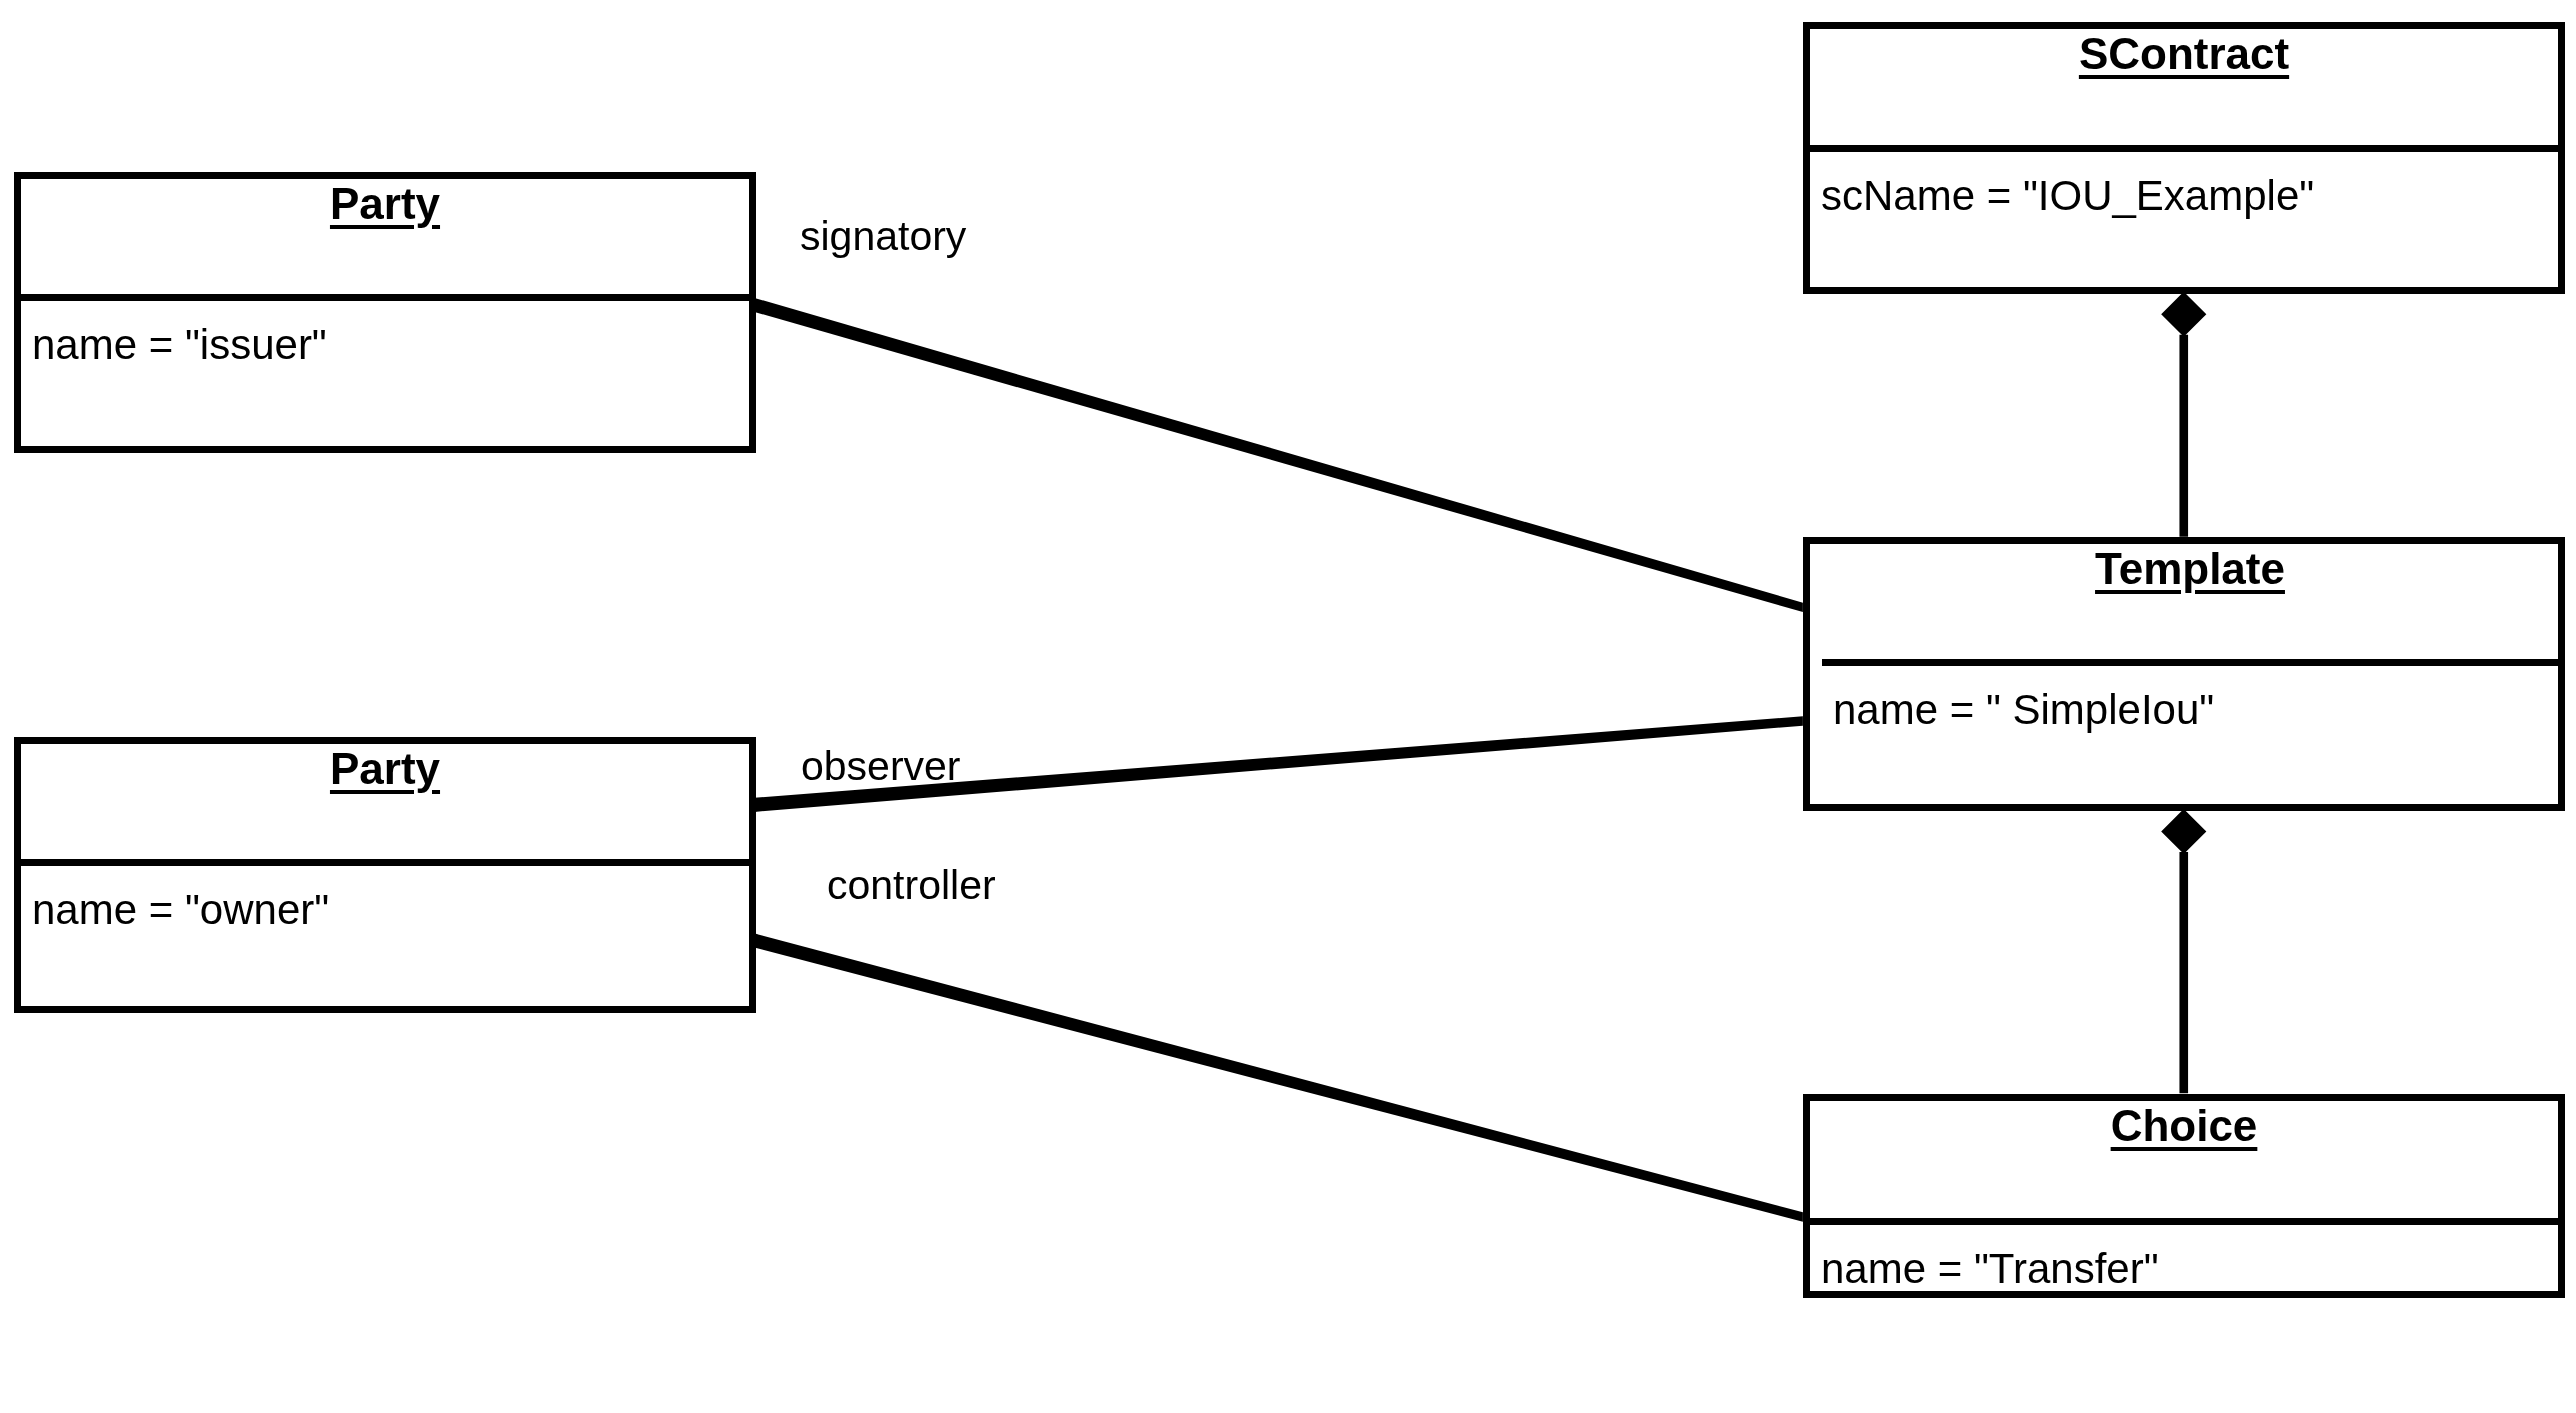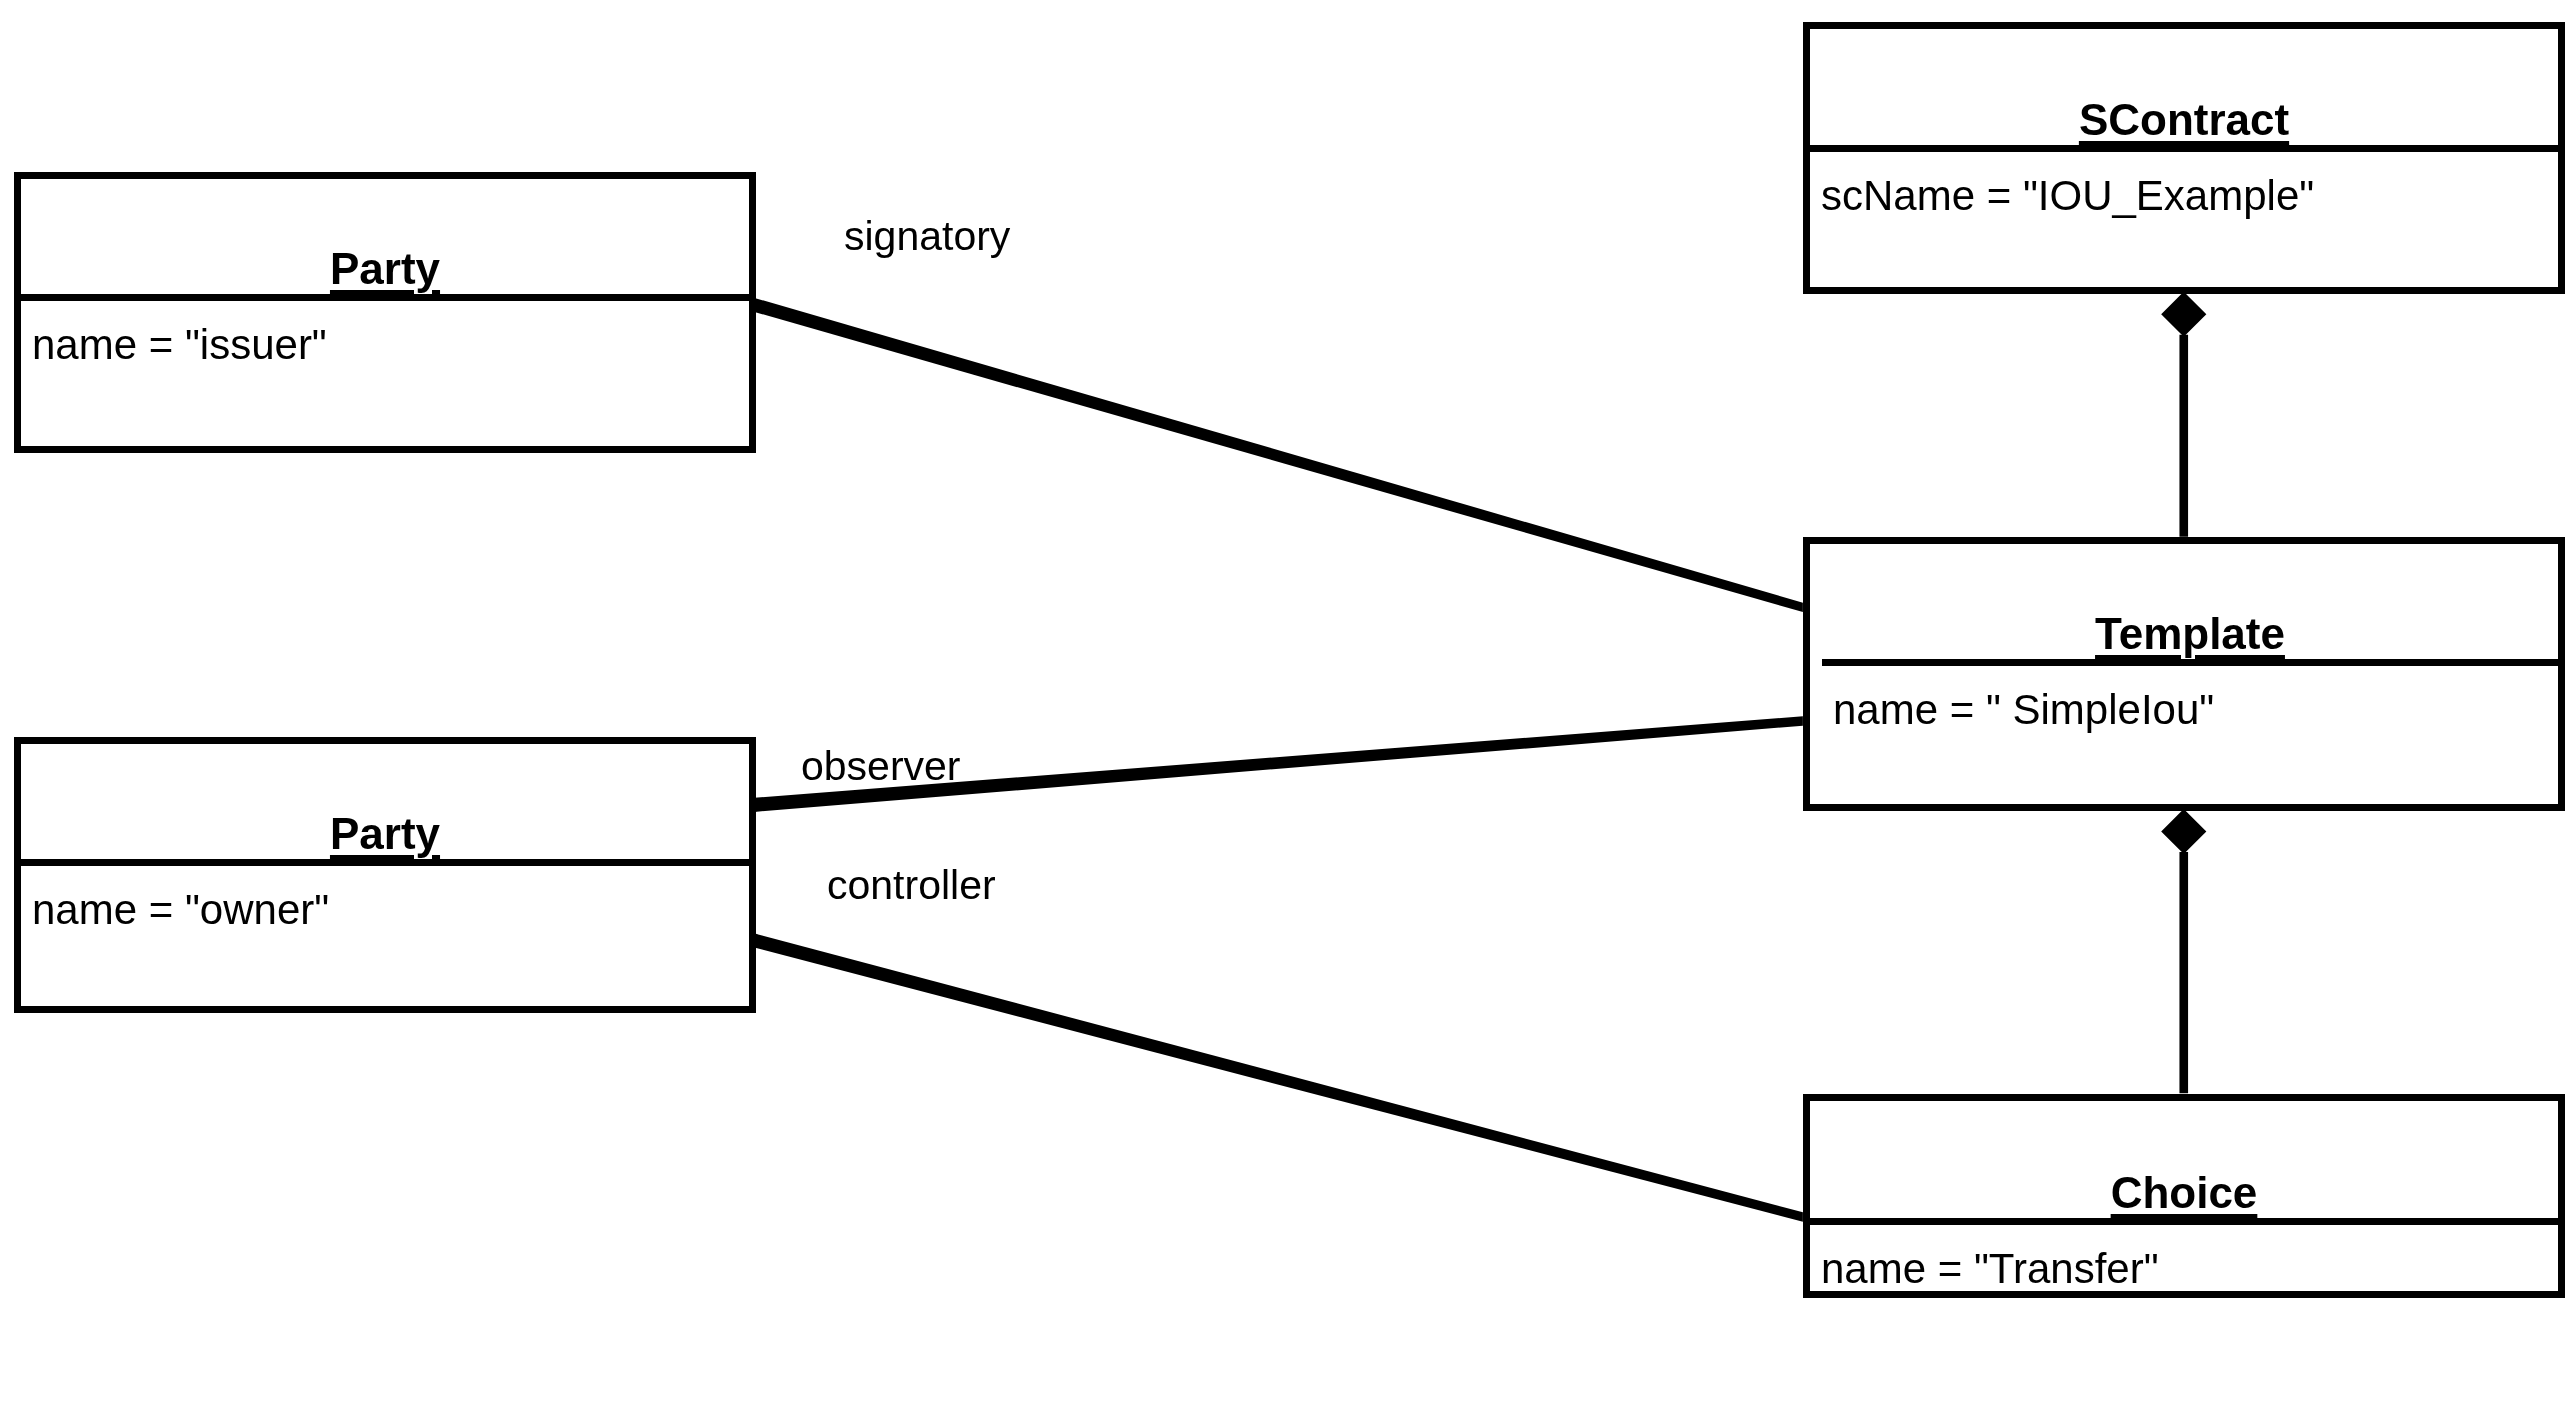--- a/index.html
+++ b/index.html
@@ -29,21 +29,21 @@
     box-sizing: border-box;
     background: #ffffff;
     border: 7.8px solid #000000;
     display: flex;
     flex-direction: column;
     z-index: 5;
   }
   .uml-title-row {
     box-sizing: border-box;
     display: flex;
-    align-items: flex-end;
+    align-items: flex-start;
     justify-content: center;
     border-bottom: 7.8px solid #000000;
     background: #ffffff;
   }
   .uml-title {
     font-weight: bold;
     font-size: 44px;
     color: #000000;
     text-decoration: underline;
     text-underline-offset: 6.3px;
@@ -144,18 +144,18 @@
 
   <div class="uml-box" style="left: 1803px; top: 1094px; width: 762px; height: 204px;">
     <div class="uml-title-row" style="height: 124px;">
       <span class="uml-title">Choice</span>
     </div>
     <div class="uml-attr-row">
       <span class="uml-attr">name = "Transfer"</span>
     </div>
   </div>
 
-  <span class="edge-label" style="left: 844px; top: 213px;">signatory</span>
+  <span class="edge-label" style="left: 800px; top: 213px;">signatory</span>
   <span class="edge-label" style="left: 801px; top: 743px;">observer</span>
   <span class="edge-label" style="left: 815px; top: 862px; margin-left: 12px;">controller</span>
 
 </div>
 
 
 </body></html>

